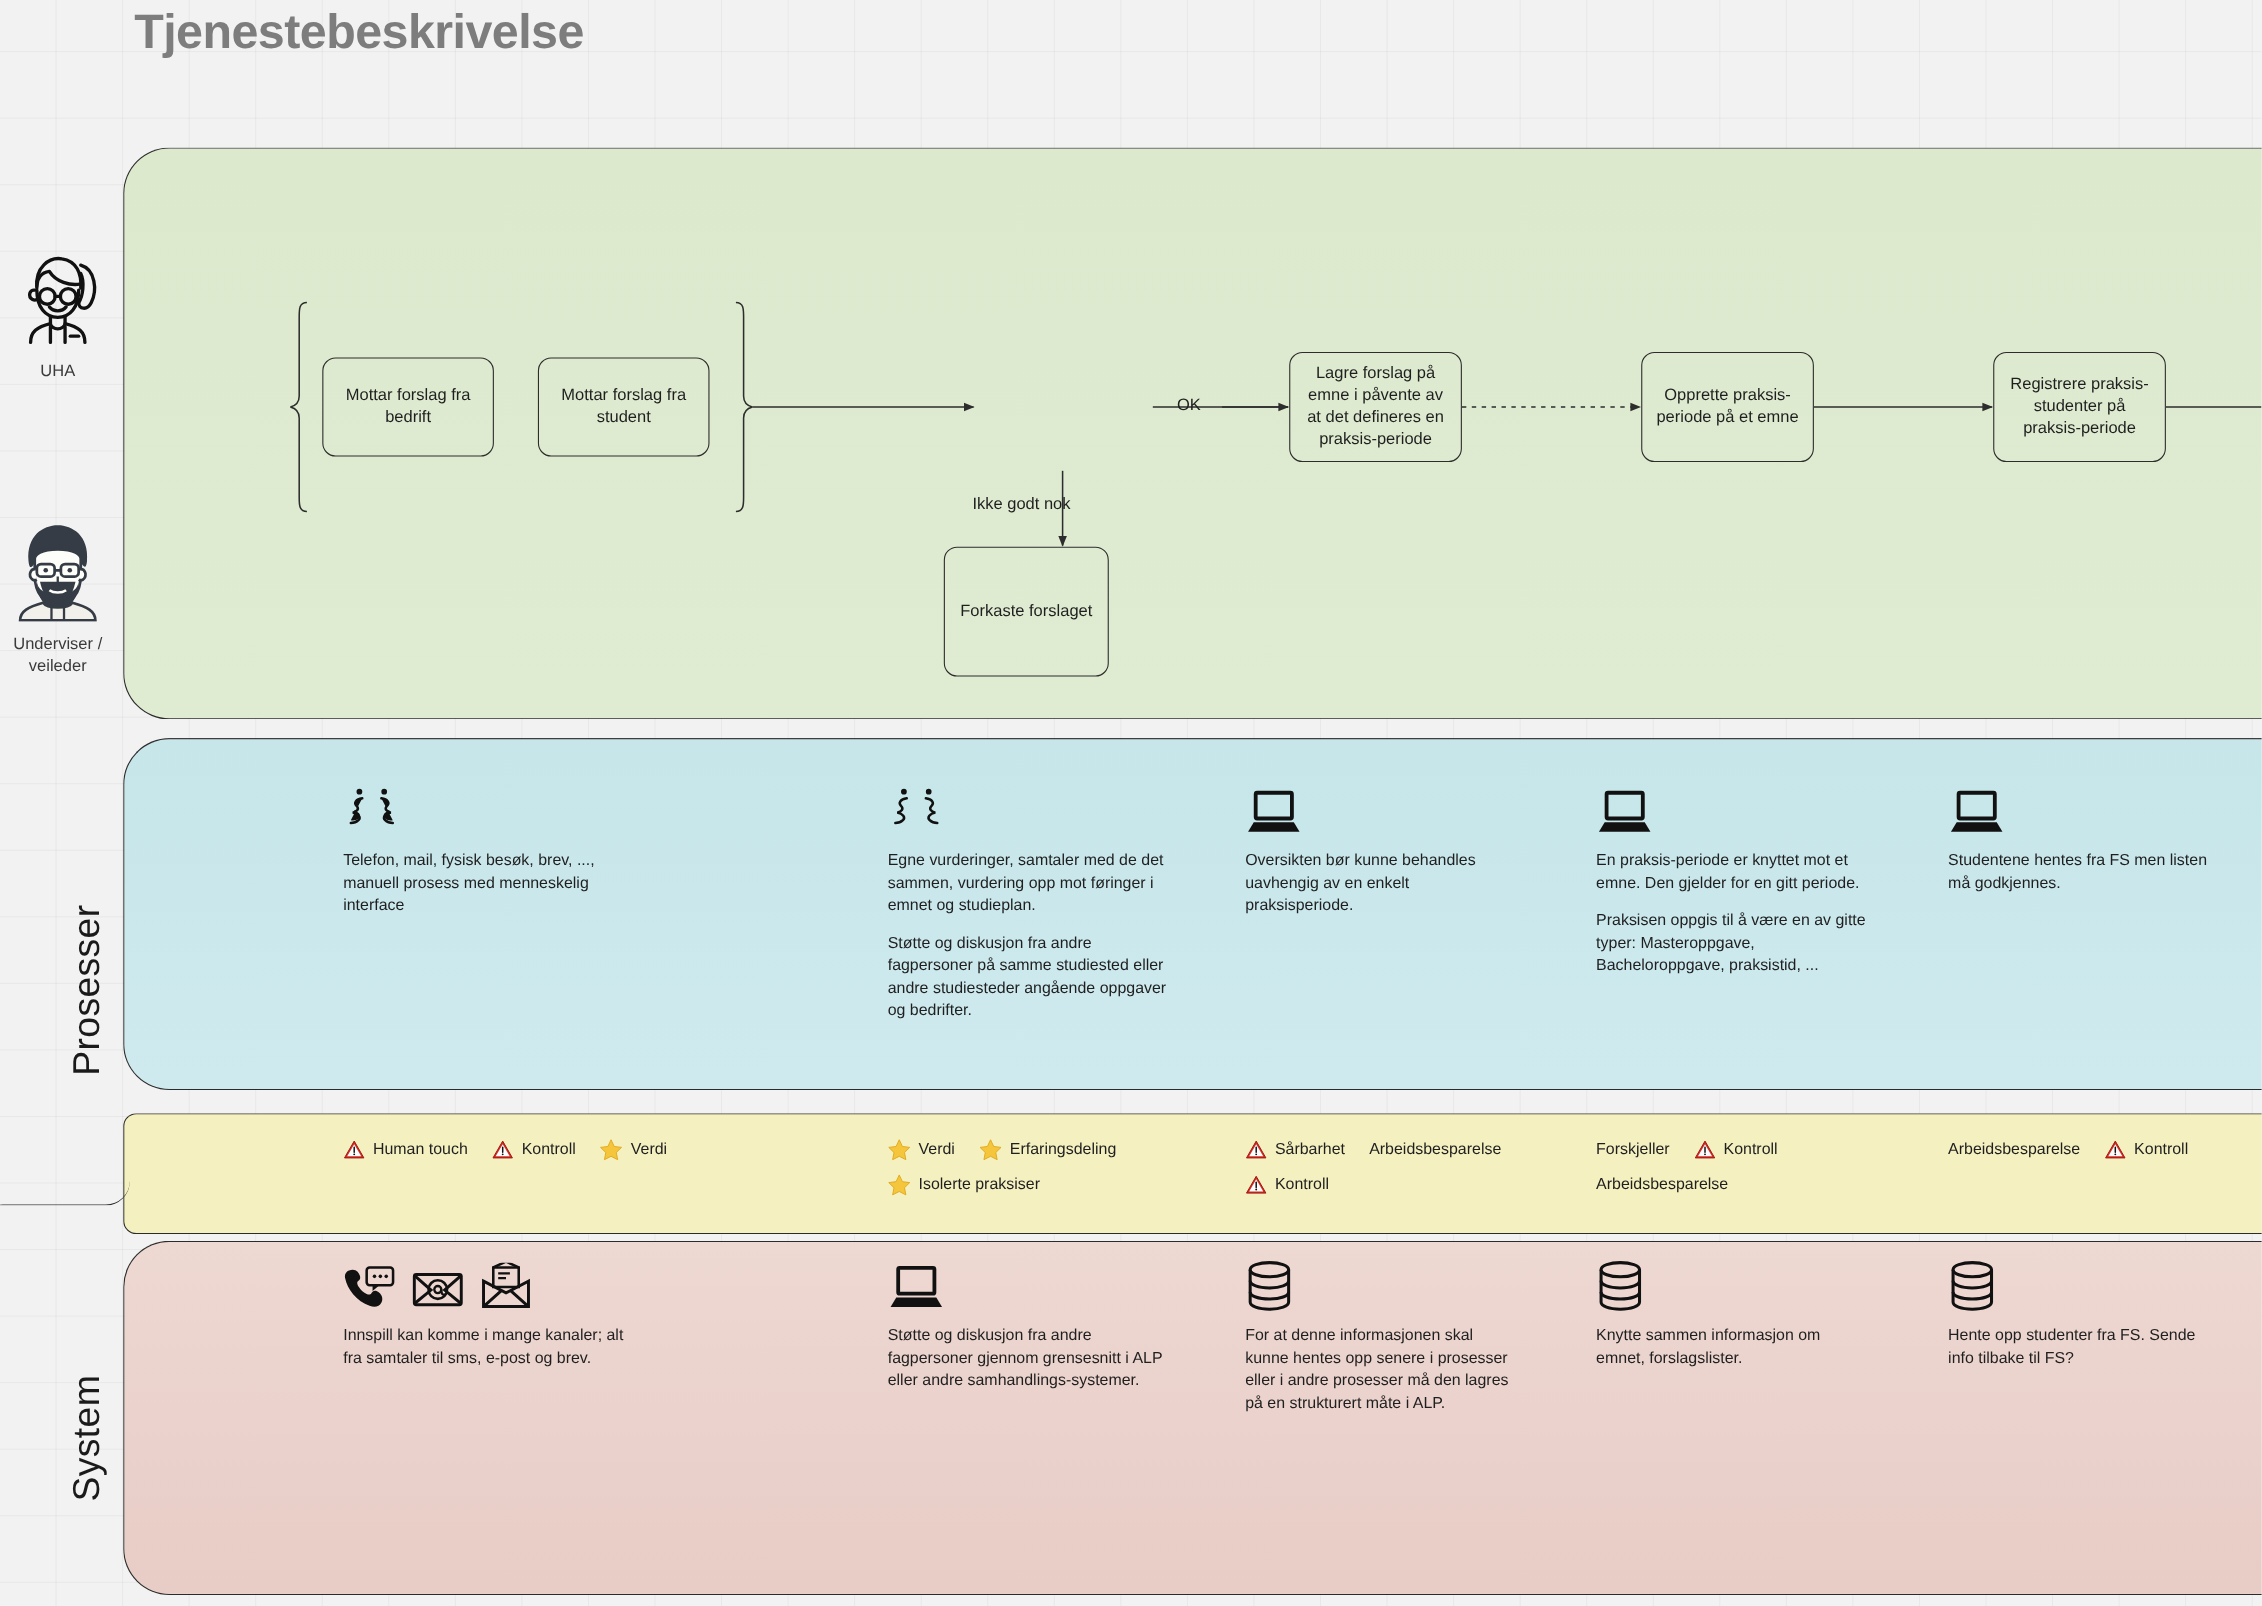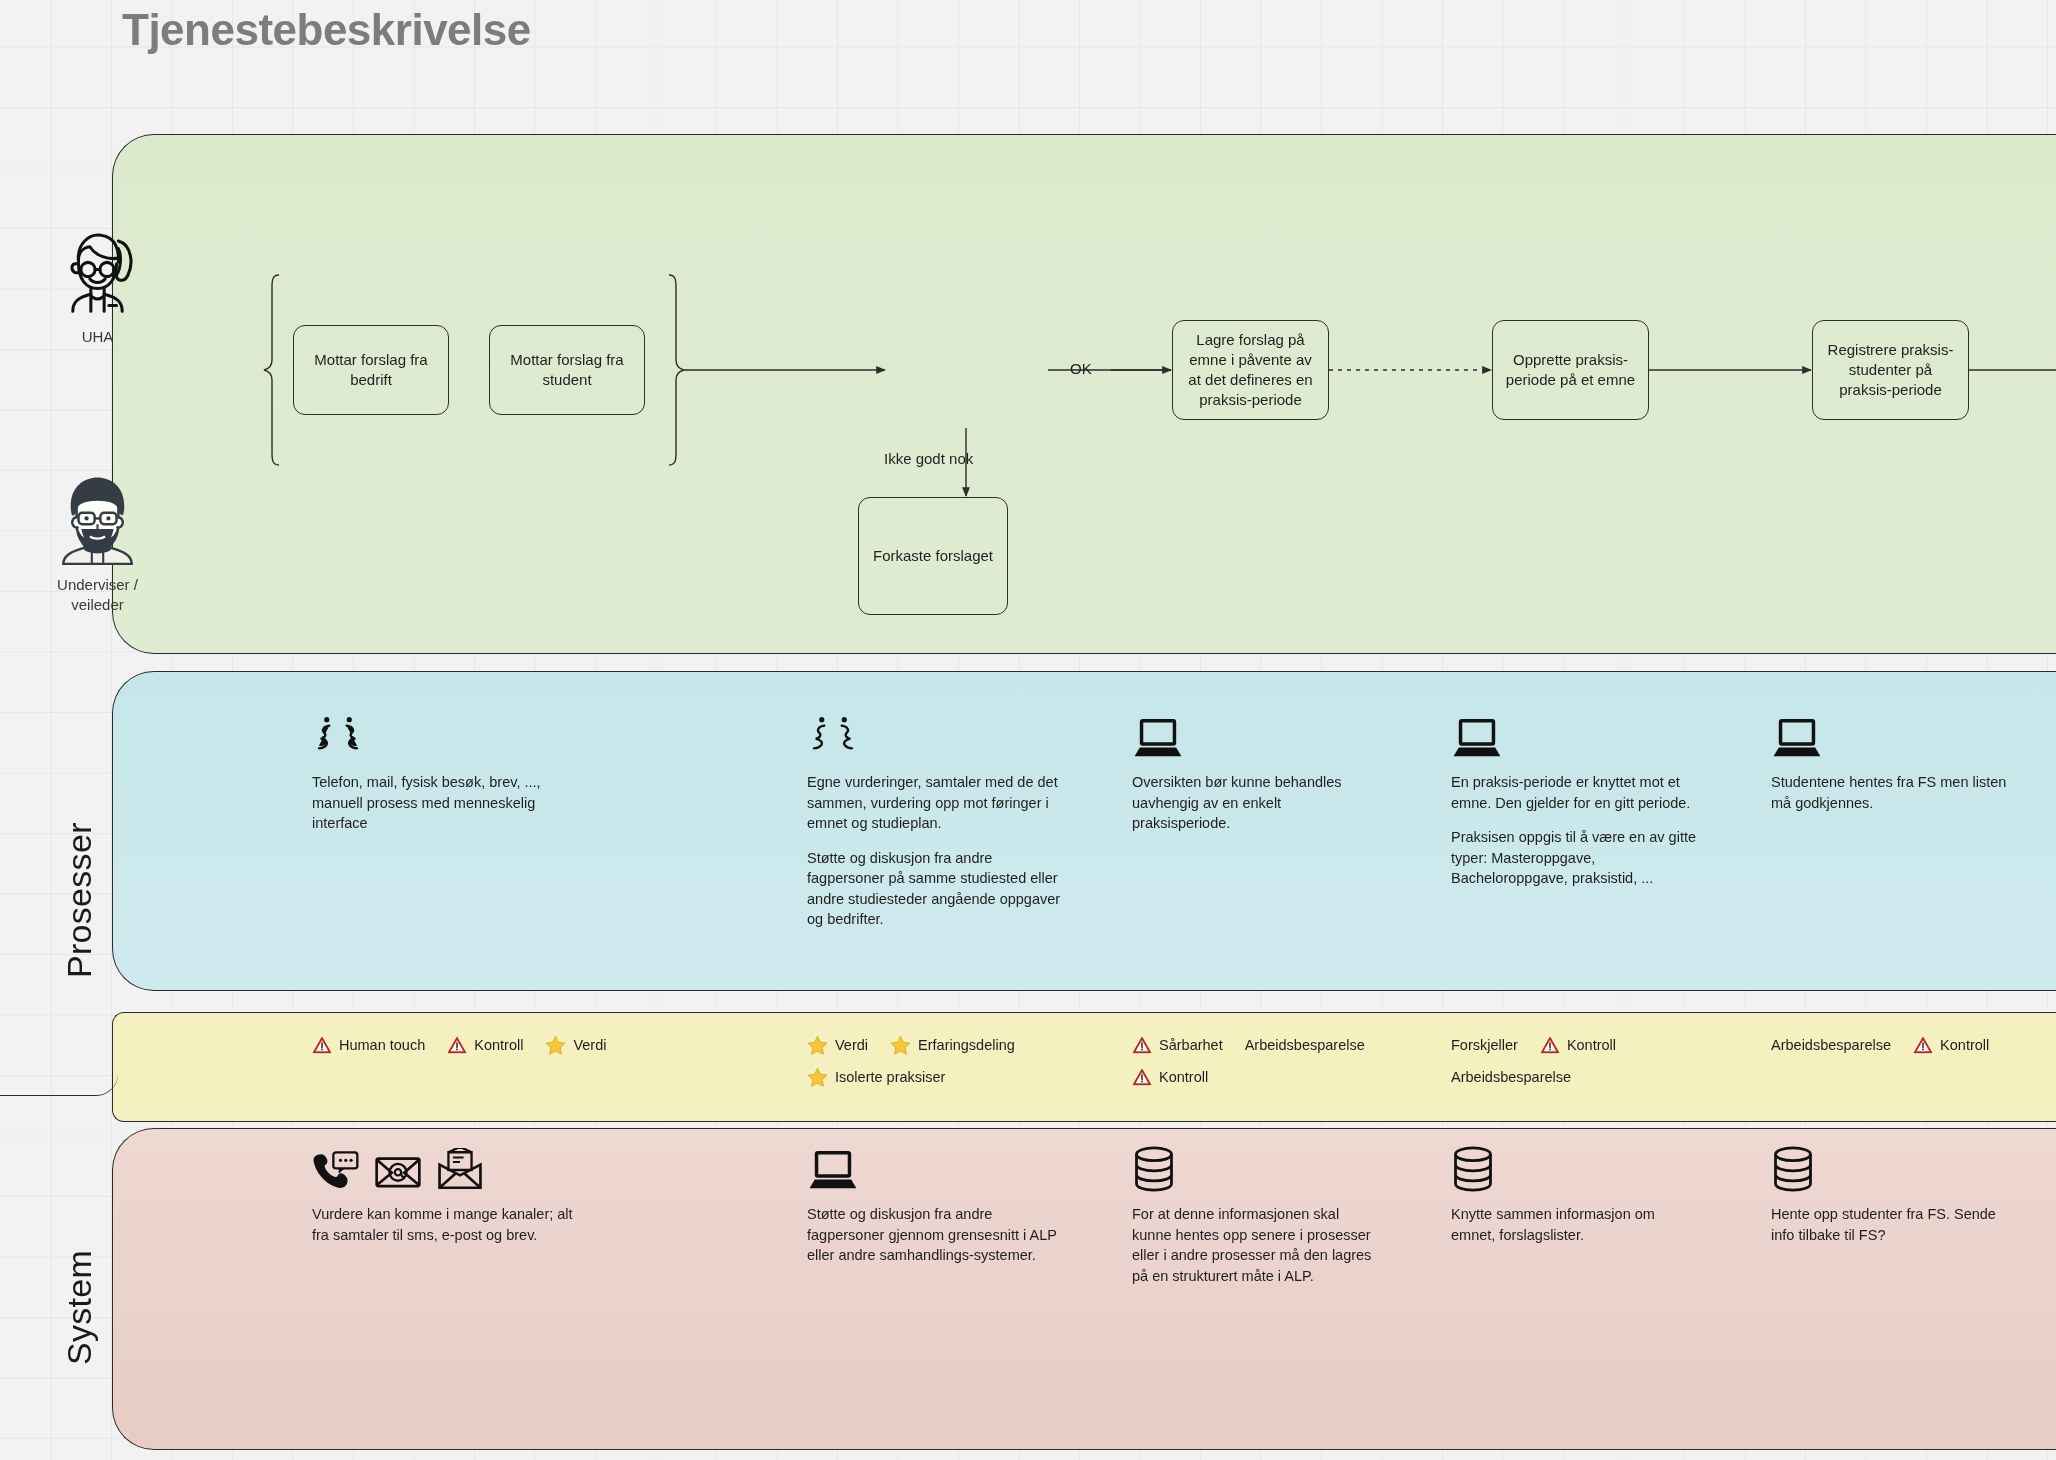--- a/index.html
+++ b/index.html
@@ -25,21 +25,21 @@
     position: absolute;
     left: 122px; top: 5px;
     font-size: 44px;
     font-weight: bold;
     color: #7d7d7d;
     letter-spacing: -0.5px;
     white-space: nowrap;
   }
 
   
-  .avatar-block { position: absolute; width: 105px; text-align: center; margin-left: 45px; }
+  .avatar-block { position: absolute; width: 105px; text-align: center; }
   .avatar-block .cap {
     font-size: 15px; color: #3a3a3a; line-height: 1.35; margin-top: 6px;
   }
   #avatar-uha { left: 0px; top: 222px; }
   #avatar-uv  { left: 0px; top: 470px; }
 
   
   .vlabel {
     position: absolute;
     font-size: 34px;
@@ -441,21 +441,21 @@
         <path d="M30.6 24.5 c0 4 1 6 4 5" fill="none" stroke="#111" stroke-width="2.4"></path>
       </svg>
       <svg class="icon-sm" width="48" height="44" viewBox="0 0 54 48">
         <path d="M14 4 L40 4 L40 24 L14 24 Z" fill="none" stroke="#111" stroke-width="2.6"></path>
         <path d="M14 4 L27 -2 L40 4" fill="none" stroke="#111" stroke-width="2.6"></path>
         <path d="M19 10 L31 10 M19 15 L27 15" stroke="#111" stroke-width="2.4"></path>
         <path d="M4 18 L27 30 L50 18 L50 44 L4 44 Z" fill="none" stroke="#111" stroke-width="3"></path>
         <path d="M4 44 L22 28 M50 44 L32 28" fill="none" stroke="#111" stroke-width="3"></path>
       </svg>
     </div>
-    <p>Vurdere kan komme i mange kanaler; alt fra samtaler til sms, e-post og brev.</p>
+    <p>Innspill kan komme i mange kanaler; alt fra samtaler til sms, e-post og brev.</p>
   </div>
 
   <div class="cell" style="left:807px; top:1146px; width:250px;">
     <div class="icons">
       <svg class="icon-sm" width="52" height="44" viewBox="0 0 60 50">
         <rect x="11" y="5" width="38" height="27" rx="1.5" fill="none" stroke="#111" stroke-width="4"></rect>
         <path d="M9 36 L51 36 L57 46 L3 46 Z" fill="#111"></path>
       </svg>
     </div>
     <p>Støtte og diskusjon fra andre fagpersoner gjennom grensesnitt i ALP eller andre samhandlings-systemer.</p>

